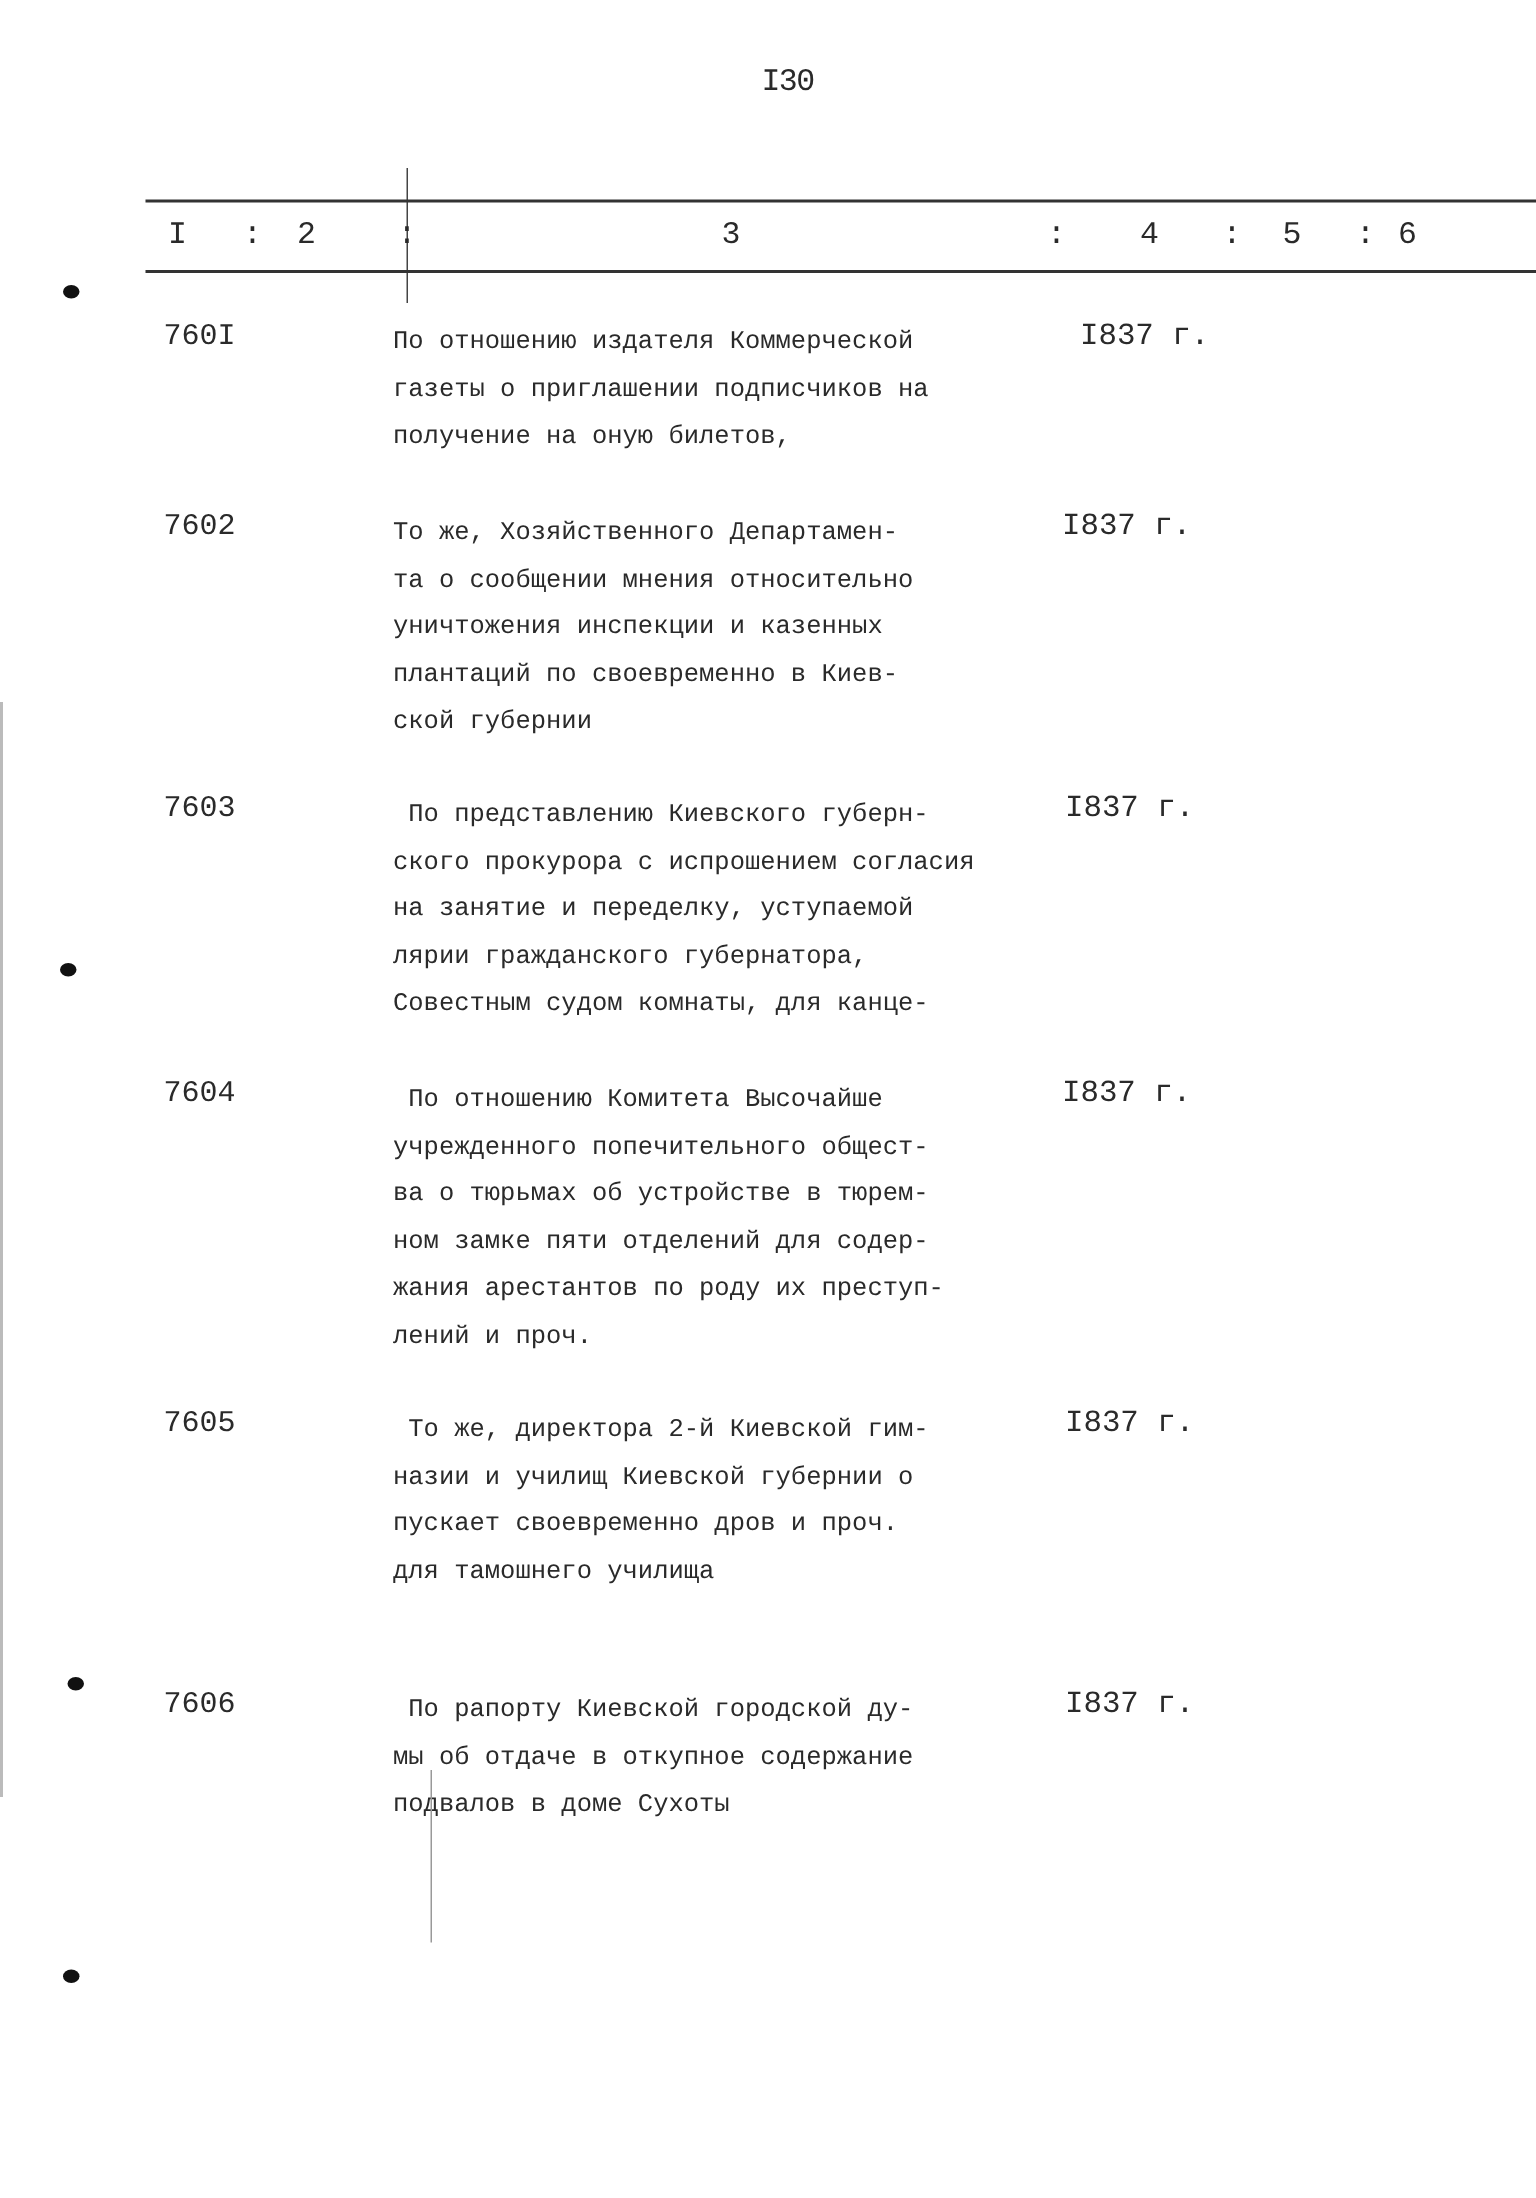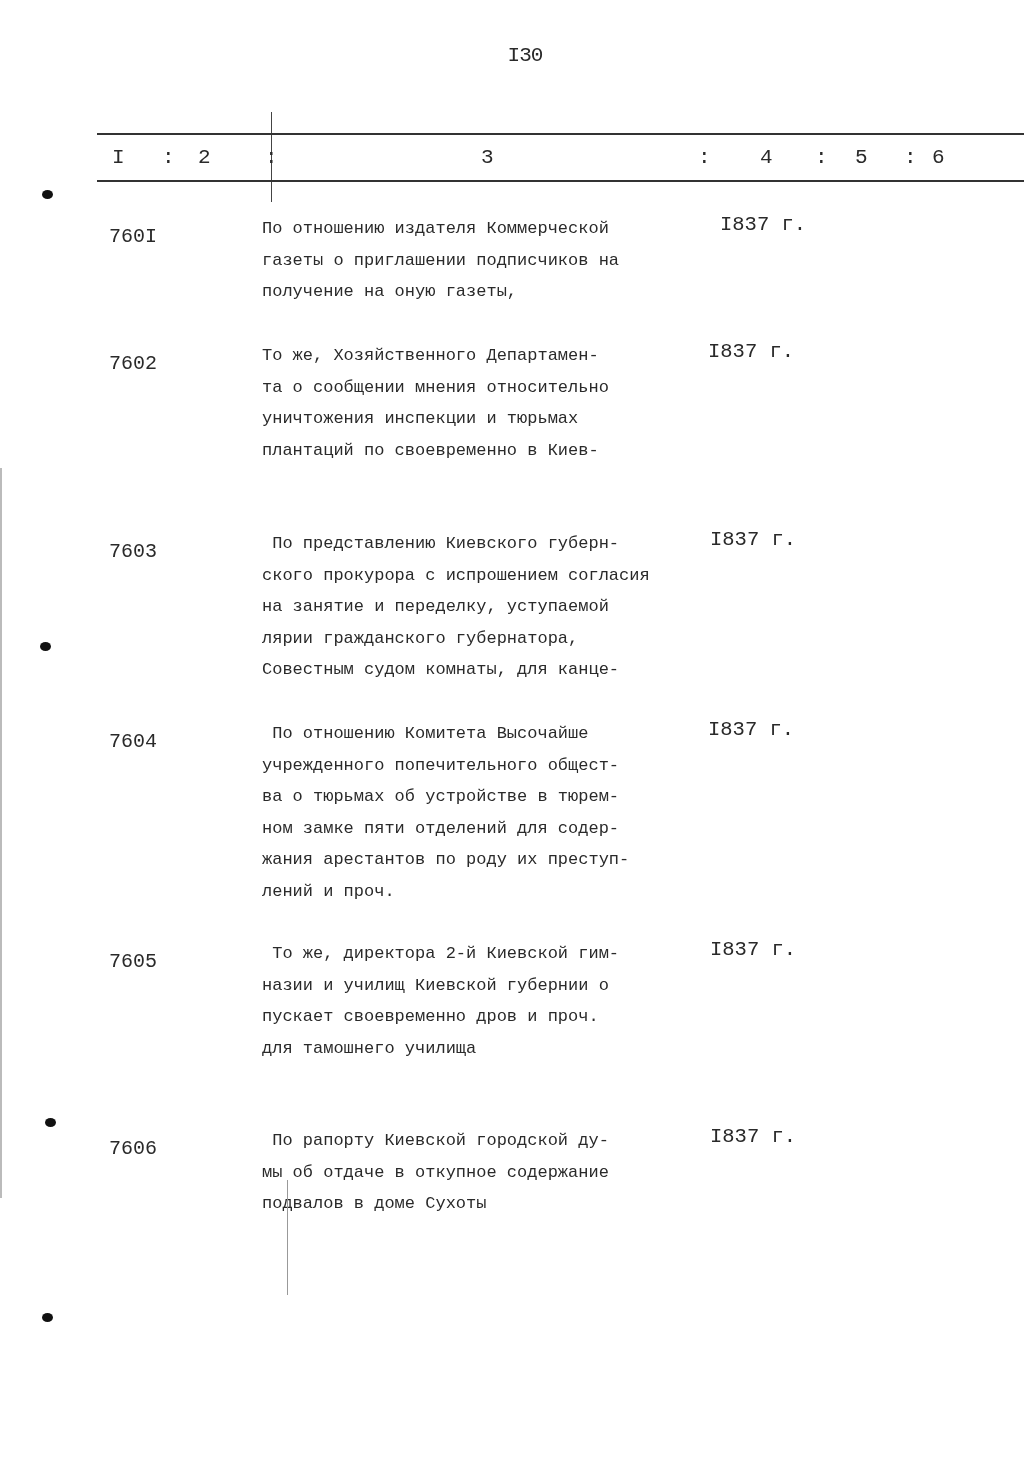--- a/index.html
+++ b/index.html
@@ -62,21 +62,21 @@
     top: 0;
   }
   .entry {
     position: absolute;
     left: 0;
     width: 1024px;
   }
   .entry .num {
     position: absolute;
     left: 109px;
-    top: 12px;
+    top: 0;
     font-size: 20px;
   }
   .entry .text {
     position: absolute;
     left: 262px;
     top: 0;
     font-size: 17px;
     line-height: 31.5px;
     white-space: pre;
   }
@@ -125,26 +125,26 @@
       <span style="left: 815px;">:</span>
       <span style="left: 855px;">5</span>
       <span style="left: 904px;">:</span>
       <span style="left: 932px;">6</span>
     </div>
   <div class="rule bottom"></div>
 
   <div id="entries">
       <div class="entry" style="top: 213px;">
         <div class="num">760I</div>
-        <div class="text"><div>По отношению издателя Коммерческой</div><div>газеты о приглашении подписчиков на</div><div>получение на оную газеты,</div></div>
+        <div class="text"><div>По отношению издателя Коммерческой</div><div>газеты о приглашении подписчиков на</div><div>получение на оную билетов,</div></div>
         <div class="year" style="left: 720px;">I837 г.</div>
       </div>
       <div class="entry" style="top: 340px;">
         <div class="num">7602</div>
-        <div class="text"><div>То же, Хозяйственного Департамен-</div><div>та о сообщении мнения относительно</div><div>уничтожения инспекции и тюрьмах</div><div>плантаций по своевременно в Киев-</div></div>
+        <div class="text"><div>То же, Хозяйственного Департамен-</div><div>та о сообщении мнения относительно</div><div>уничтожения инспекции и казенных</div><div>плантаций по своевременно в Киев-</div><div>ской губернии</div></div>
         <div class="year" style="left: 708px;">I837 г.</div>
       </div>
       <div class="entry" style="top: 528px;">
         <div class="num">7603</div>
         <div class="text"><div> По представлению Киевского губерн-</div><div>ского прокурора с испрошением согласия</div><div>на занятие и переделку, уступаемой</div><div>лярии гражданского губернатора,</div><div>Совестным судом комнаты, для канце-</div></div>
         <div class="year" style="left: 710px;">I837 г.</div>
       </div>
       <div class="entry" style="top: 718px;">
         <div class="num">7604</div>
         <div class="text"><div> По отношению Комитета Высочайше</div><div>учрежденного попечительного общест-</div><div>ва о тюрьмах об устройстве в тюрем-</div><div>ном замке пяти отделений для содер-</div><div>жания арестантов по роду их преступ-</div><div>лений и проч.</div></div>

